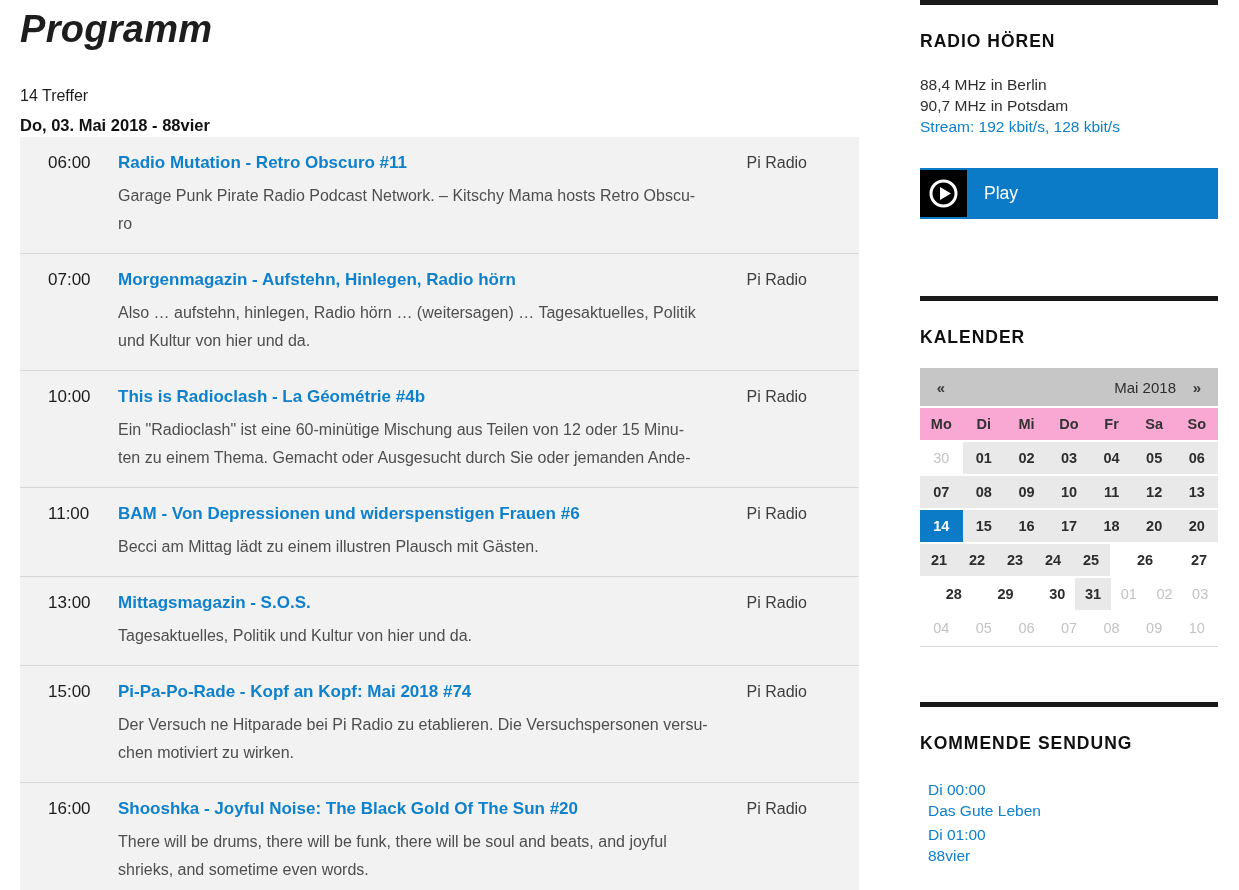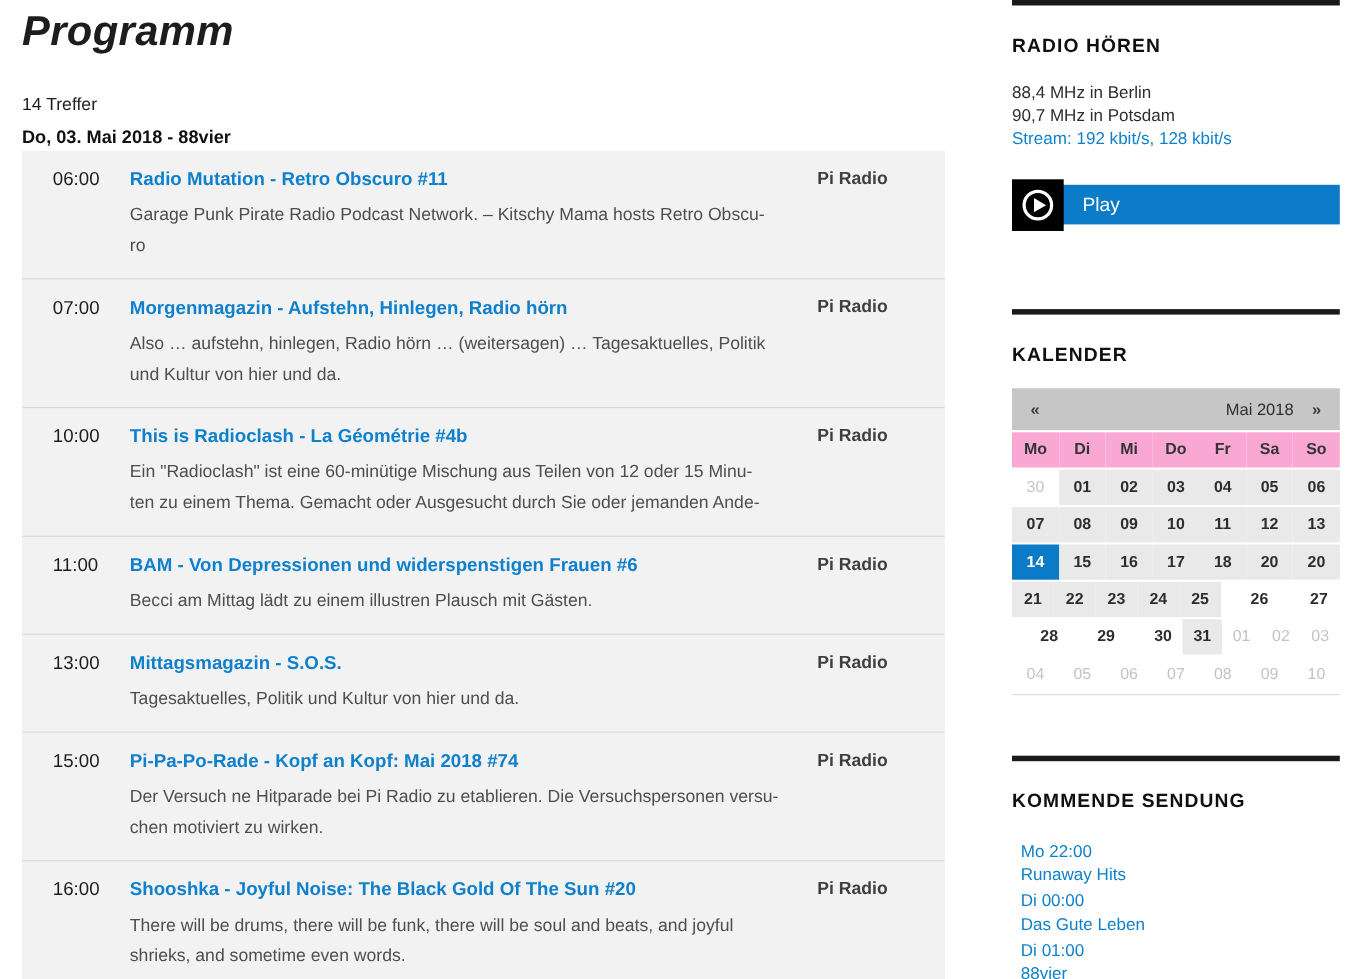--- a/index.html
+++ b/index.html
@@ -24,32 +24,32 @@
   .page-title{font-size:38px;line-height:46px;font-weight:700;margin:6px 0 0;color:#1d1d1d;letter-spacing:.3px;font-style:italic;}
   .results{margin-top:35px;font-size:16px;line-height:18px;color:#1d1d1d;}
   .date-heading{margin-top:10px;font-size:16.5px;line-height:20px;font-weight:700;color:#111;}
   .program-list{margin-top:2px;}
   .prog-row{background:var(--row-bg);display:flex;align-items:flex-start;padding:14px 0 15px;}
   .prog-row + .prog-row{border-top:1px solid var(--row-border);}
   .prog-time{flex:none;width:98px;padding-left:28px;font-size:17px;line-height:24px;color:#1c1c1c;}
   .prog-main{flex:1;min-width:0;}
   .prog-title{font-size:17px;line-height:24px;font-weight:700;color:var(--link-blue);text-decoration:none;display:inline-block;}
   .prog-desc{margin-top:7px;font-size:16px;line-height:28px;color:#4e4e4e;white-space:pre-line;}
-  .prog-station{flex:none;width:132px;padding-right:52px;text-align:right;font-size:16px;line-height:24px;color:#3f3f3f;font-weight:bold;}
+  .prog-station{flex:none;width:132px;padding-right:52px;text-align:right;font-size:16px;line-height:24px;color:#3f3f3f;}
   
   .sidebar{width:298px;margin-left:61px;flex:none;}
   .bar{height:5px;background:var(--bar-black);}
   .bar.gap-cal{margin-top:77px;}
   .bar.gap-up{margin-top:55px;}
   .side-heading{font-size:17.5px;line-height:20px;font-weight:700;letter-spacing:1px;color:#101010;margin:26px 0 0;}
   .freq-block{margin-top:23px;}
   .freq-line{font-size:15.5px;line-height:21px;color:#2e2e2e;}
   .stream-line{font-size:15.5px;line-height:21px;color:var(--link-blue);}
   .stream-line a{color:var(--link-blue);text-decoration:none;text-align:right;}
-  .play-btn{margin-top:31px;width:100%;height:36px;display:flex;align-items:center;background:var(--accent-blue);border:none;padding:0;cursor:pointer;font-family:inherit;}
+  .play-btn{margin-top:31px;width:100%;height:51px;display:flex;align-items:center;background:var(--accent-blue);border:none;padding:0;cursor:pointer;font-family:inherit;}
   .play-icon-box{width:47px;height:47px;flex:none;background:#000;display:flex;align-items:center;justify-content:center;}
   .play-label{color:#fff;font-size:17.5px;margin-left:17px;}
   
   .cal{margin-top:21px;border-bottom:1px solid #d9d9d9;padding-bottom:2px;}
   .cal-head{height:38px;background:var(--cal-header-bg);display:flex;align-items:center;}
   .cal-nav{width:42px;text-align:center;font-size:15px;font-weight:700;color:#3a3a3a;text-decoration:none;cursor:pointer;}
   .cal-title{flex:1;text-align:right;font-size:15px;color:#2e2e2e;}
   .cal-row{display:flex;height:32px;margin-top:2px;}
   .cal-cell{flex:1;display:flex;align-items:center;justify-content:center;font-size:14.5px;font-weight:700;color:#2d2d2d;background:var(--cal-cell-bg);text-decoration:none;}
   .cal-cell.daylabel{background:#f9a8d4;color:#333;}
@@ -205,24 +205,20 @@
             <div class="cal-cell muted">09</div>
             <div class="cal-cell muted">10</div>
           </div>
         </div>
     </div>
 
     <div class="bar gap-up"></div>
     <h2 class="side-heading">KOMMENDE SENDUNG</h2>
     <div class="upcoming-list" id="upcoming-list">
         <a class="up-item" href="#">
-          <span>Mo 22:00</span>
-          <span>Runaway Hits</span>
-        </a>
-        <a class="up-item" href="#">
           <span>Di 00:00</span>
           <span>Das Gute Leben</span>
         </a>
         <a class="up-item" href="#">
           <span>Di 01:00</span>
           <span>88vier</span>
         </a>
       </div>
 
   </aside>

